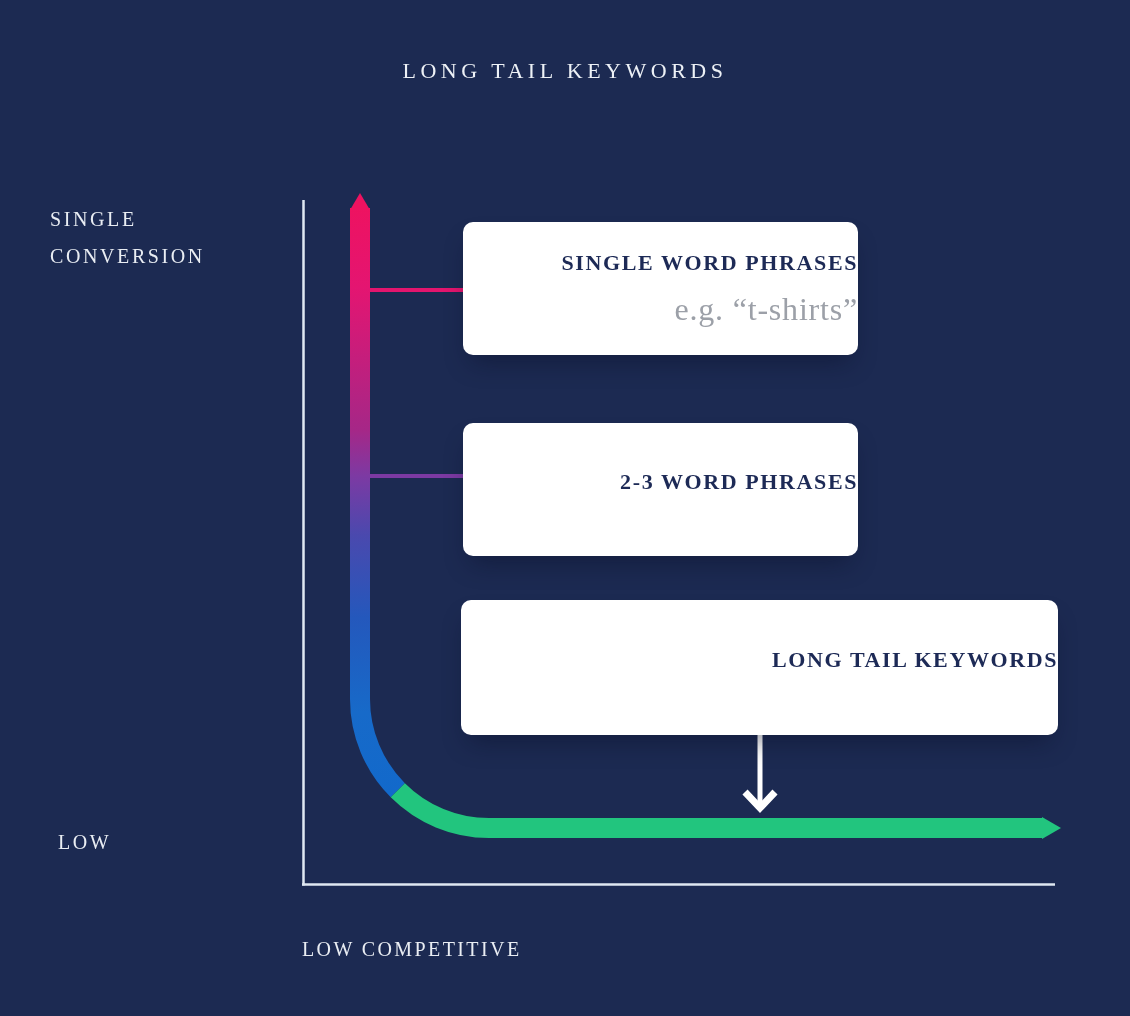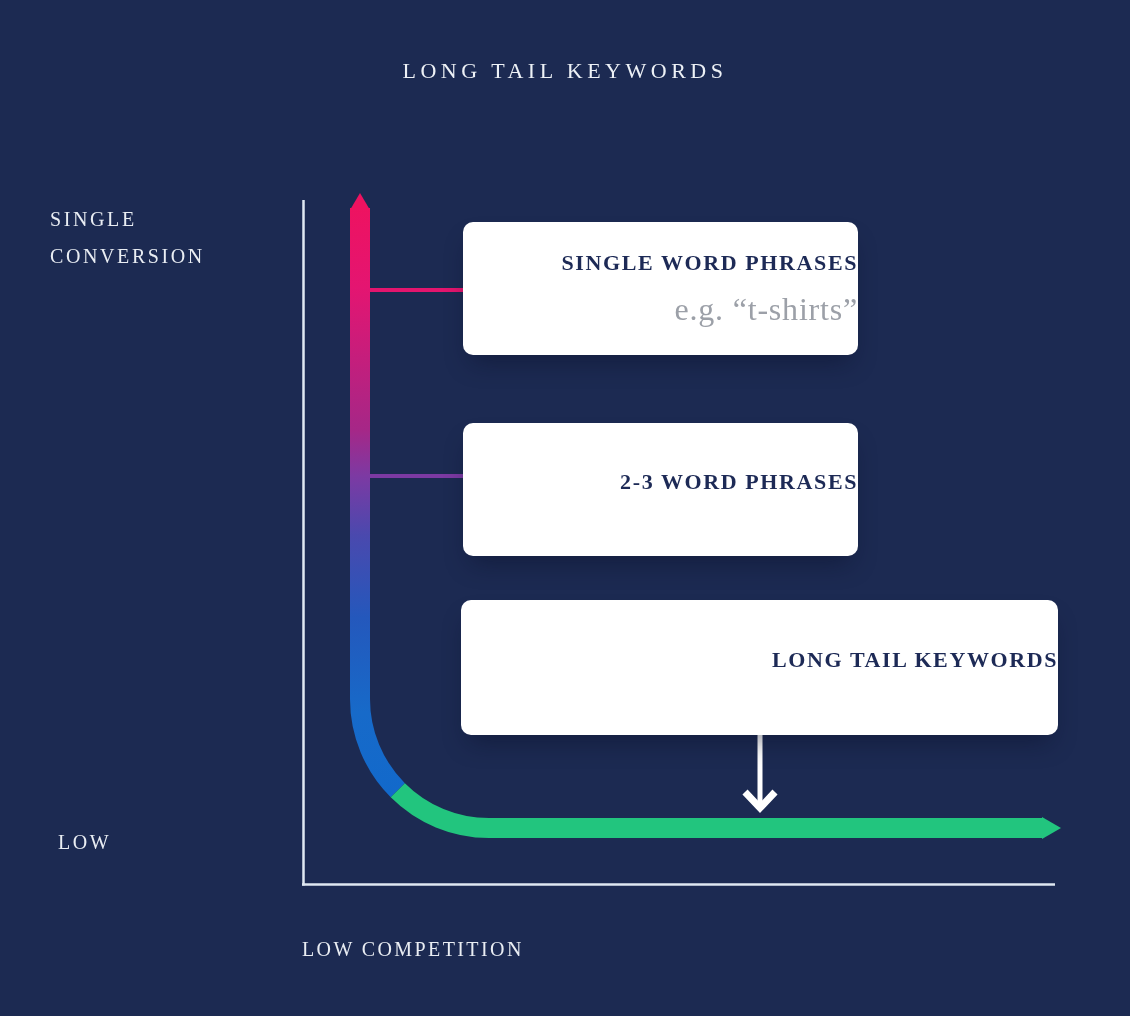--- a/index.html
+++ b/index.html
@@ -122,21 +122,21 @@
 
   <div class="side-label label-y-top">
     <div>SINGLE</div>
     <div>CONVERSION</div>
   </div>
 
   <div class="side-label label-y-bottom">
     <div>LOW</div>
   </div>
 
-  <div class="axis-label label-x-left">LOW COMPETITION</div>
+  <div class="axis-label label-x-left">LOW COMPETITIVE</div>
 
   <div class="card card-1">
     <div class="card-title">SINGLE WORD PHRASES</div>
     <div class="card-example">e.g. “t-shirts”</div>
   </div>
 
   <div class="card card-2">
     <div class="card-title">2-3 WORD PHRASES</div>
   </div>
 

